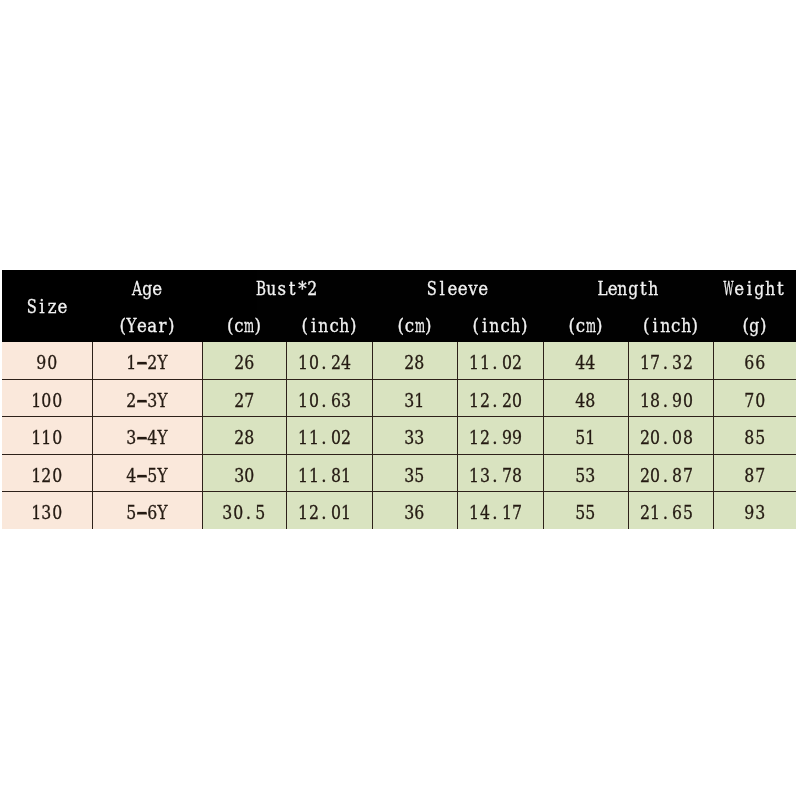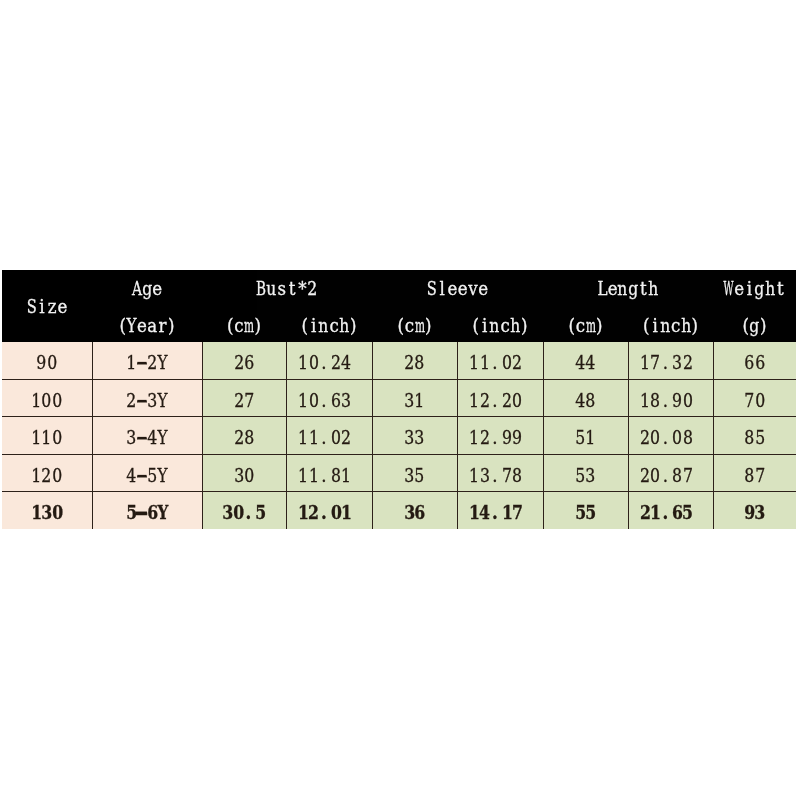--- a/index.html
+++ b/index.html
@@ -24,21 +24,21 @@
   span.ch{display:inline-block;width:10.3px;text-align:center;overflow:visible;}
   span.ch>i{display:inline-block;font-style:normal;transform-origin:center;
           -webkit-text-stroke:0.3px currentColor;}
   span.ch>i.dash{transform:scaleX(2.2);text-shadow:0 -1px 0 currentColor;}
   span.ch>i.po{transform:translateX(1.6px);}
   span.ch>i.pc{transform:translateX(-1.6px);}
   thead th{background:#000;color:#f2f2f2;border:0;height:36px;}
   tbody tr{height:37.4px}
   tbody td{border:1px solid #2D2119;border-left:0;border-top:0;color:#241A12;}
   tbody td:last-child{border-right:0;}
-  tbody tr:last-child td{border-bottom:0;font-weight:bold;}
+  tbody tr:last-child td{border-bottom:0;}
   .c-peach{background:#FAE8DB;}
   .c-green{background:#D9E3C0;}
 </style>
 </head>
 <body>
 
 <div id="chart">
 <table>
   <colgroup>
         <col class="c1">

